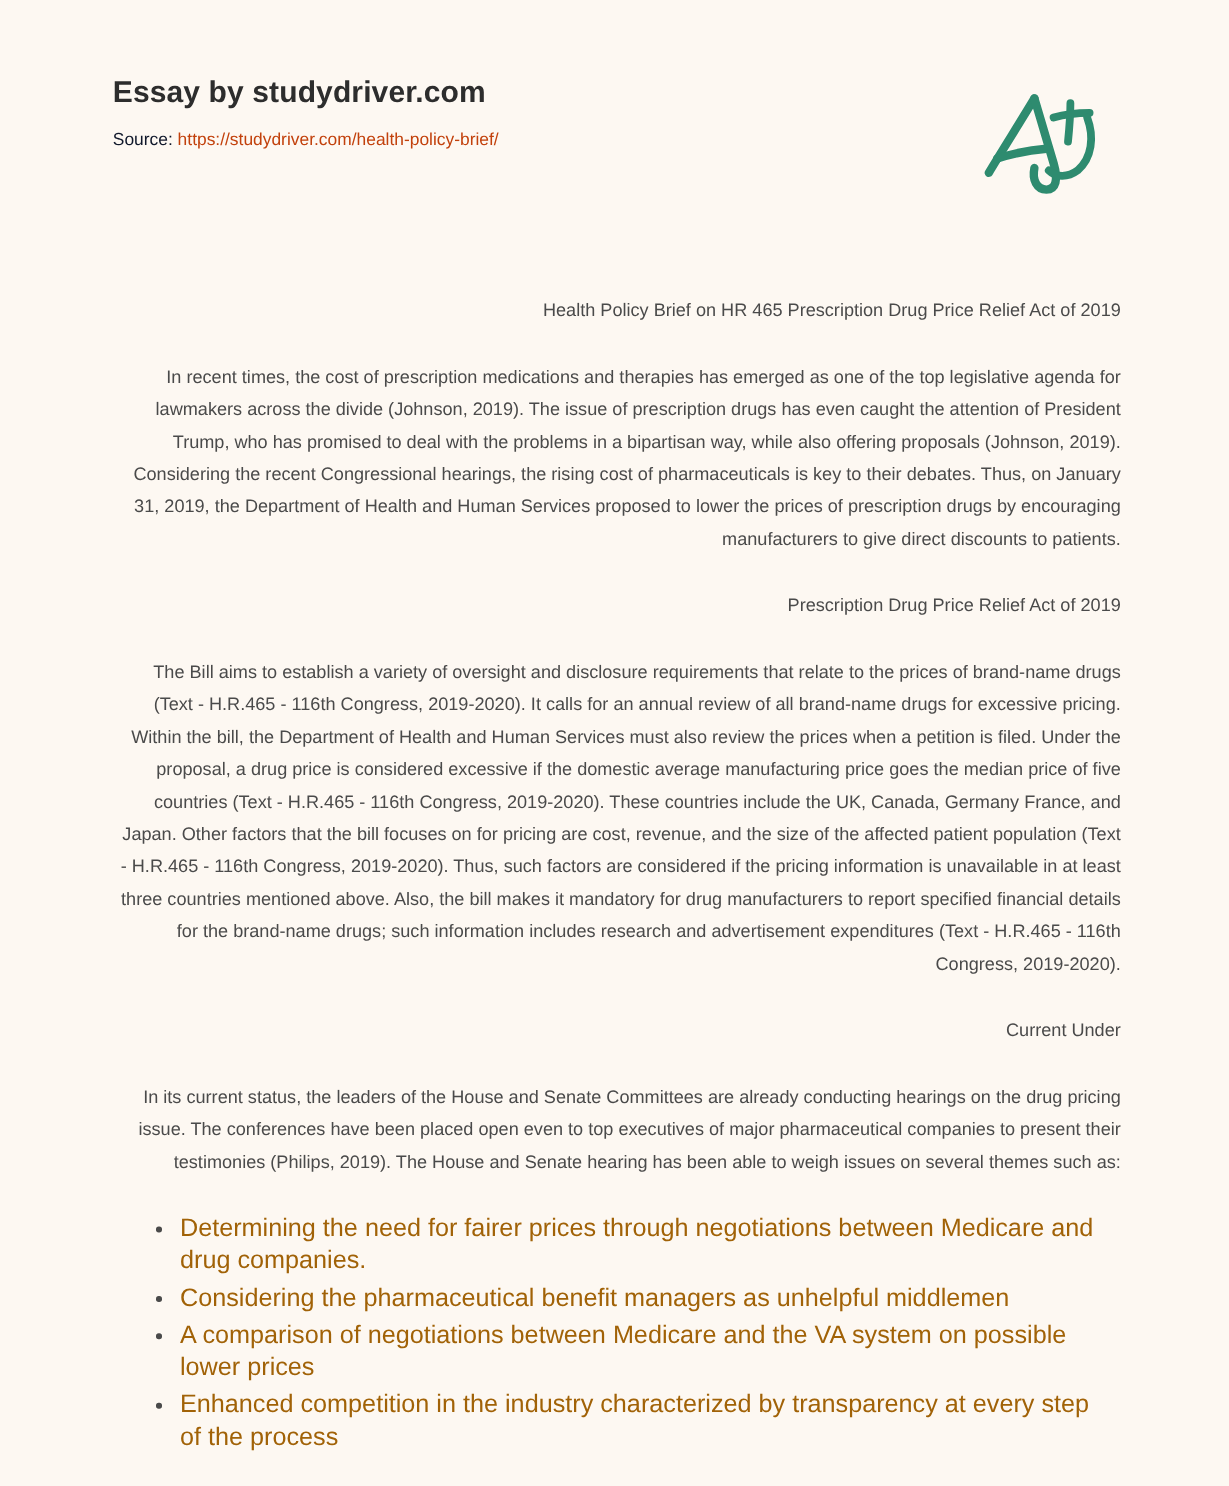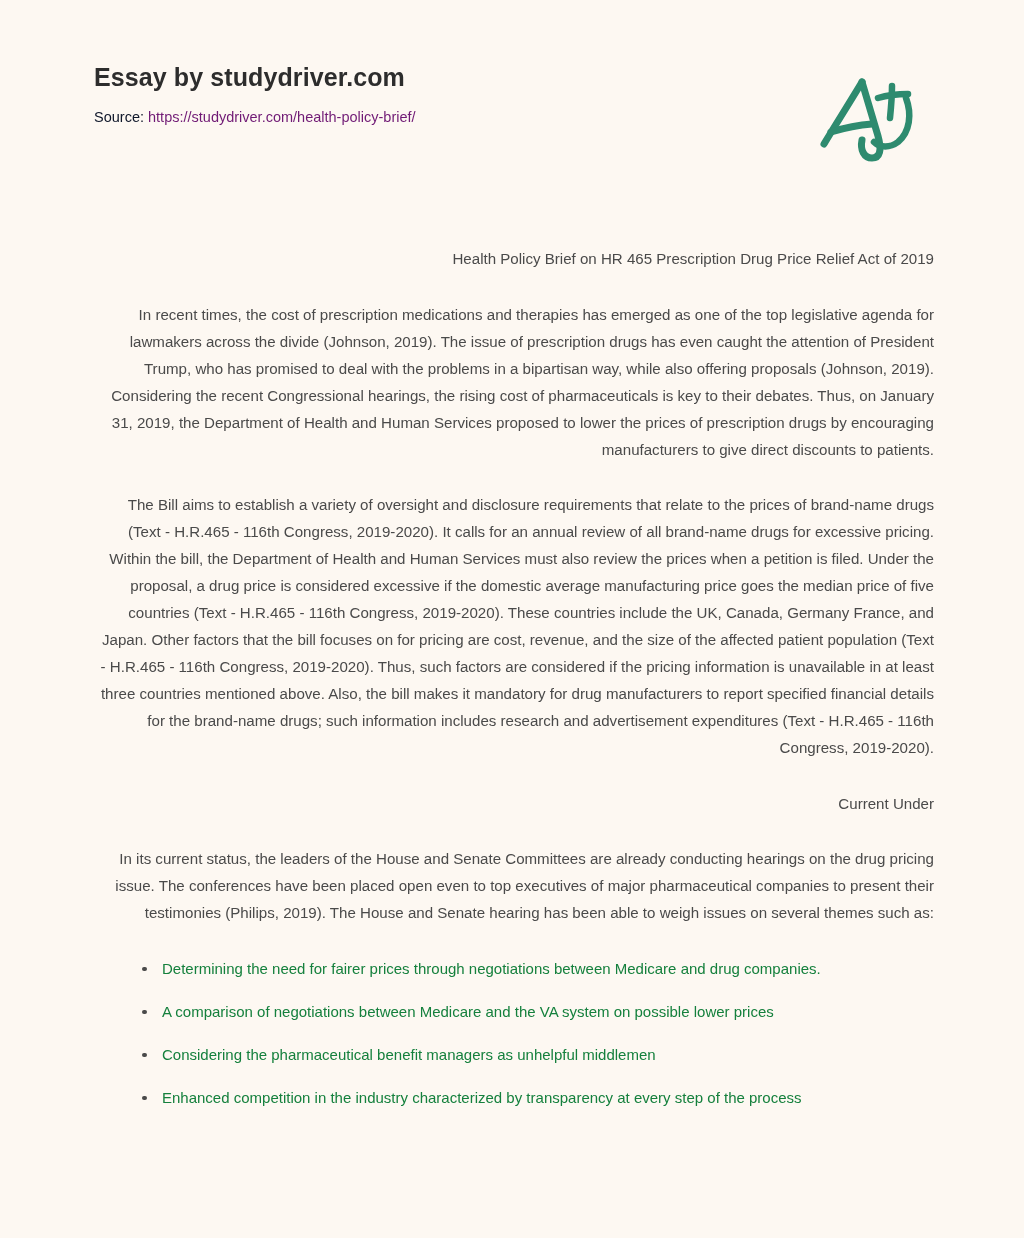--- a/index.html
+++ b/index.html
@@ -47,21 +47,21 @@
     margin-top: 16px;
     font-size: 14.5px;
     color: #8d8d8d;
     line-height: 1.3;
     white-space: nowrap;
   }
   .source-label {
     color: #0f172a;
   }
   .source-url {
-    color: #701a75;
+    color: #c2410c;
     text-decoration: none;
   }
   .logo {
     position: absolute;
     left: 806px;
     top: 68px;
     width: 120px;
     height: 96px;
   }
   .logo svg {
@@ -92,26 +92,26 @@
   }
   .para:last-child {
     margin-bottom: 0;
   }
   ul.bullets {
     margin: 0 0 28.5px 0;
     padding: 0 0 0 40px;
     list-style: none;
   }
   ul.bullets li {
-    font-size: 15px;
+    font-size: 21px;
     line-height: 27px;
-    color: #15803d;
+    color: #a16207;
     position: relative;
     padding-left: 12px;
-    margin: 16px;
+    margin: 4px;
   }
   ul.bullets li::before {
     content: "";
     position: absolute;
     left: -8px;
     top: 12px;
     width: 4.5px;
     height: 4.5px;
     border-radius: 50%;
     background: #4a4a4a;
@@ -152,29 +152,30 @@
   </div>
 
   <div class="doc">
 
 
     <p class="para">Health Policy Brief on HR 465 Prescription Drug Price Relief Act of 2019</p>
 
 
     <p class="para">In recent times, the cost of prescription medications and therapies has emerged as one of the top legislative agenda for lawmakers across the divide (Johnson, 2019). The issue of prescription drugs has even caught the attention of President Trump, who has promised to deal with the problems in a bipartisan way, while also offering proposals (Johnson, 2019). Considering the recent Congressional hearings, the rising cost of pharmaceuticals is key to their debates. Thus, on January 31, 2019, the Department of Health and Human Services proposed to lower the prices of prescription drugs by encouraging manufacturers to give direct discounts to patients.</p>
 
+    <p class="para">Prescription Drug Price Relief Act of 2019</p>
 
     <p class="para">The Bill aims to establish a variety of oversight and disclosure requirements that relate to the prices of brand-name drugs (Text - H.R.465 - 116th Congress, 2019-2020). It calls for an annual review of all brand-name drugs for excessive pricing. Within the bill, the Department of Health and Human Services must also review the prices when a petition is filed. Under the proposal, a drug price is considered excessive if the domestic average manufacturing price goes the median price of five countries (Text - H.R.465 - 116th Congress, 2019-2020). These countries include the UK, Canada, Germany France, and Japan. Other factors that the bill focuses on for pricing are cost, revenue, and the size of the affected patient population (Text - H.R.465 - 116th Congress, 2019-2020). Thus, such factors are considered if the pricing information is unavailable in at least three countries mentioned above. Also, the bill makes it mandatory for drug manufacturers to report specified financial details for the brand-name drugs; such information includes research and advertisement expenditures (Text - H.R.465 - 116th Congress, 2019-2020).</p>
 
     <p class="para">Current Under</p>
 
     <p class="para">In its current status, the leaders of the House and Senate Committees are already conducting hearings on the drug pricing issue. The conferences have been placed open even to top executives of major pharmaceutical companies to present their testimonies (Philips, 2019). The House and Senate hearing has been able to weigh issues on several themes such as:</p>
 
     <ul class="bullets">
       <li>Determining the need for fairer prices through negotiations between Medicare and drug companies.</li>
+      <li>Considering the pharmaceutical benefit managers as unhelpful middlemen</li>
       <li>A comparison of negotiations between Medicare and the VA system on possible lower prices</li>
-      <li>Considering the pharmaceutical benefit managers as unhelpful middlemen</li>
       <li>Enhanced competition in the industry characterized by transparency at every step of the process</li>
 
     </ul>
 
   </div>
 </div>
 
 </body></html>

